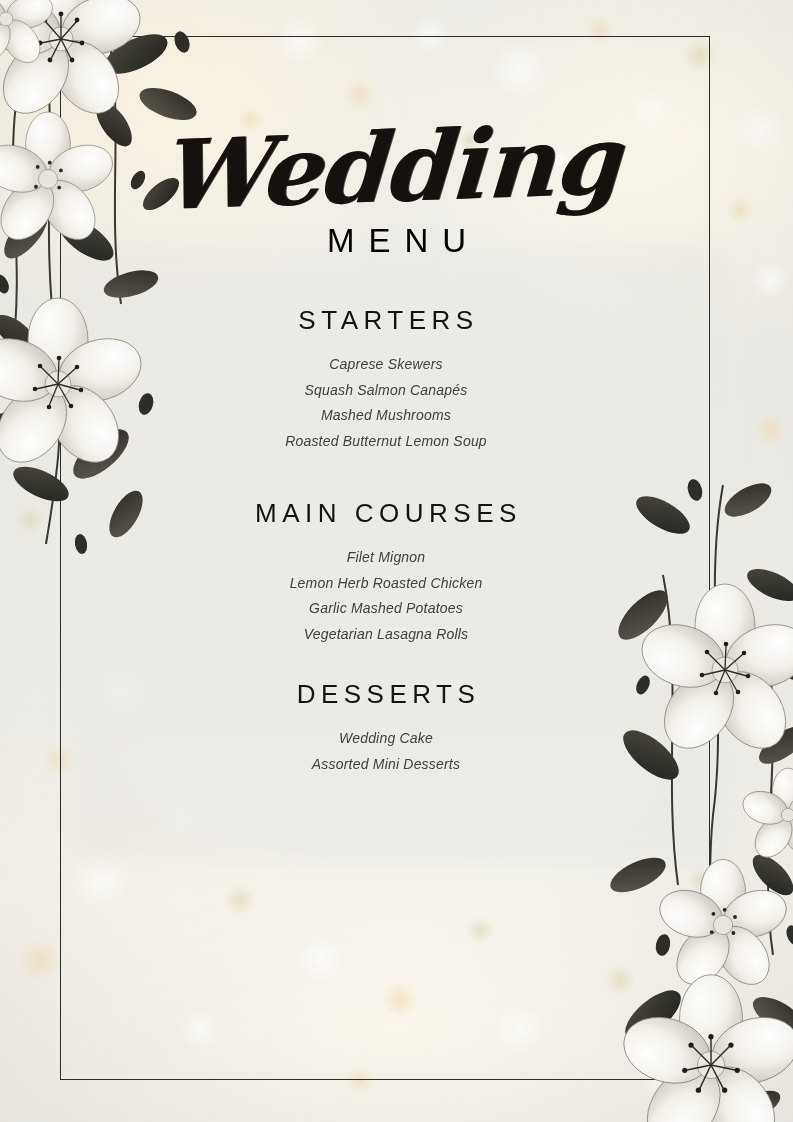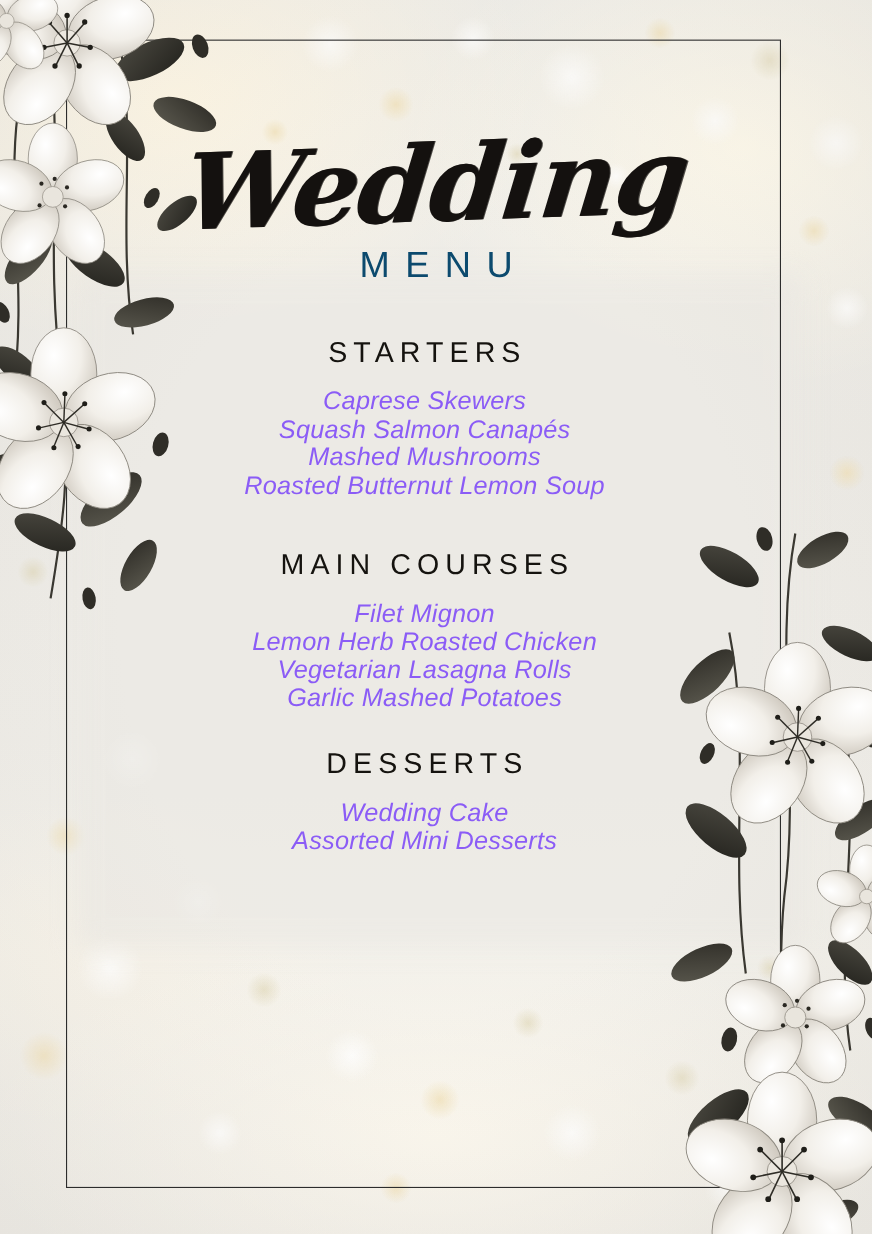--- a/index.html
+++ b/index.html
@@ -78,21 +78,21 @@
     transform: skewX(-8deg) rotate(-2deg);
     display: inline-block;
     text-shadow: 1px 0 0 rgba(20,17,15,0.75);
   }
   .menu-word {
     margin-top: 6px;
     font-family: "Liberation Sans", sans-serif;
     font-weight: 400;
     font-size: 33px;
     letter-spacing: 14px;
-    color: #0c4a6e;
+    color: #000000;
     text-indent: 14px;
   }
 
   
   .sections {
     position: absolute;
     left: 96px;
     width: 580px;
     top: 305px;
     text-align: center;
@@ -103,23 +103,23 @@
     font-weight: 400;
     font-size: 26px;
     letter-spacing: 5.5px;
     color: #15130f;
     margin-bottom: 16px;
     text-indent: 5px;
   }
   .item {
     font-family: "Liberation Sans", sans-serif;
     font-style: italic;
-    font-size: 23px;
+    font-size: 14px;
     line-height: 25.5px;
-    color: #8b5cf6;
+    color: #404040;
     letter-spacing: 0.2px;
   }
 
   
   .sec-starters   { margin-bottom: 44px; }
   .sec-mains      { margin-bottom: 32px; }
   .sec-desserts   { margin-bottom: 64px; }
   .sec-drinks     { margin-bottom: 0; }
 
   
@@ -455,22 +455,22 @@
       <div class="item">Caprese Skewers</div>
       <div class="item">Squash Salmon Canapés</div>
       <div class="item">Mashed Mushrooms</div>
       <div class="item">Roasted Butternut Lemon Soup</div>
     </div>
 
     <div class="section sec-mains">
       <div class="section-title">MAIN COURSES</div>
       <div class="item">Filet Mignon</div>
       <div class="item">Lemon Herb Roasted Chicken</div>
+      <div class="item">Garlic Mashed Potatoes</div>
       <div class="item">Vegetarian Lasagna Rolls</div>
-      <div class="item">Garlic Mashed Potatoes</div>
     </div>
 
     <div class="section sec-desserts">
       <div class="section-title">DESSERTS</div>
       <div class="item">Wedding Cake</div>
       <div class="item">Assorted Mini Desserts</div>
     </div>
 
 
   </div>

